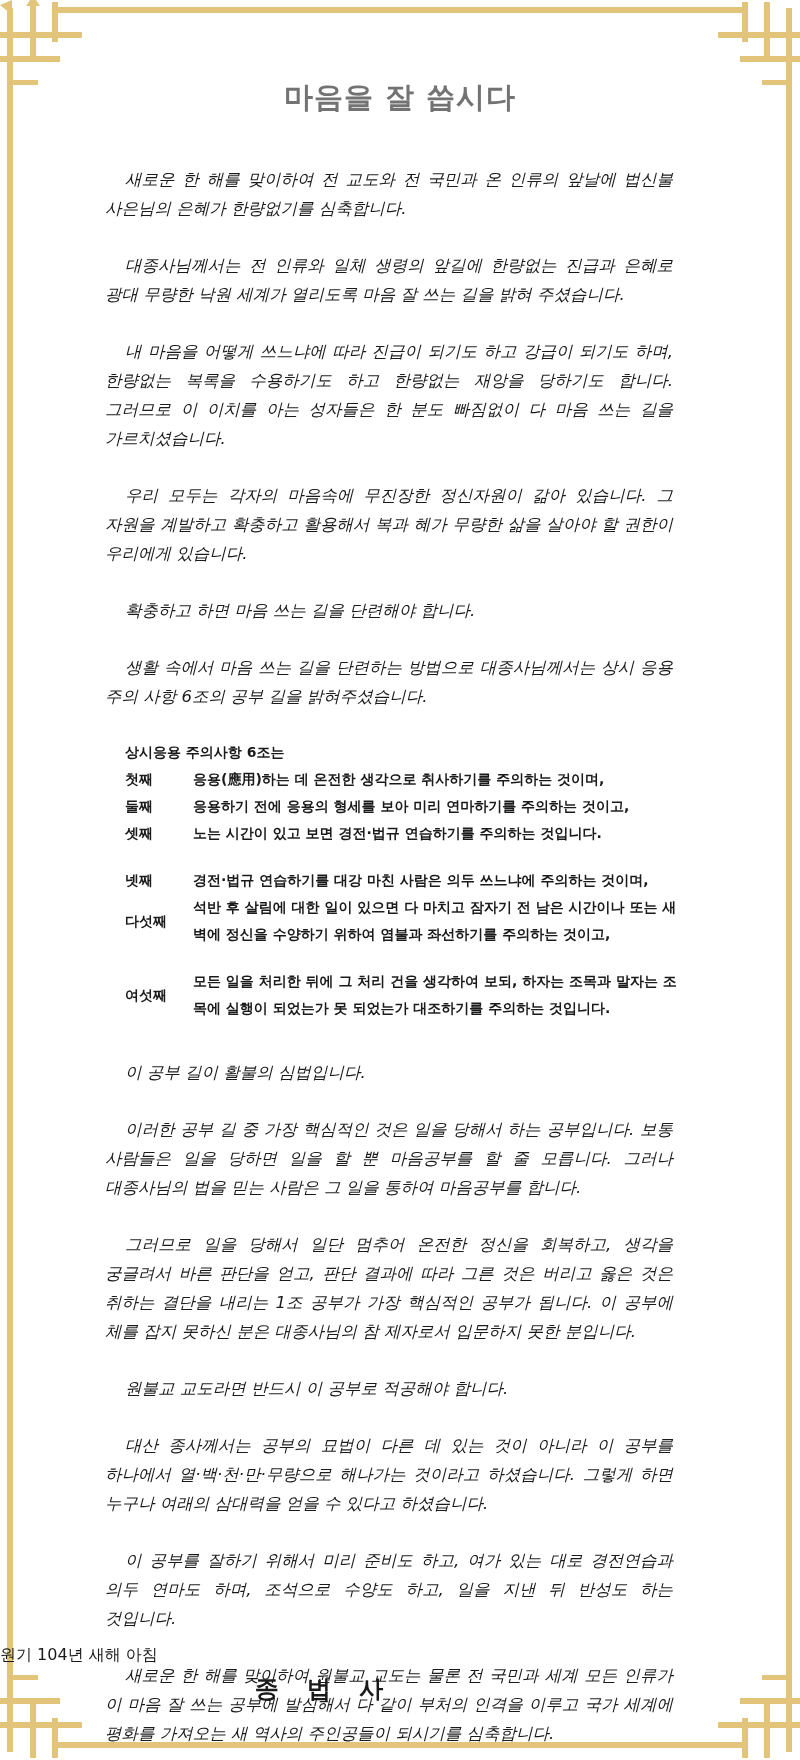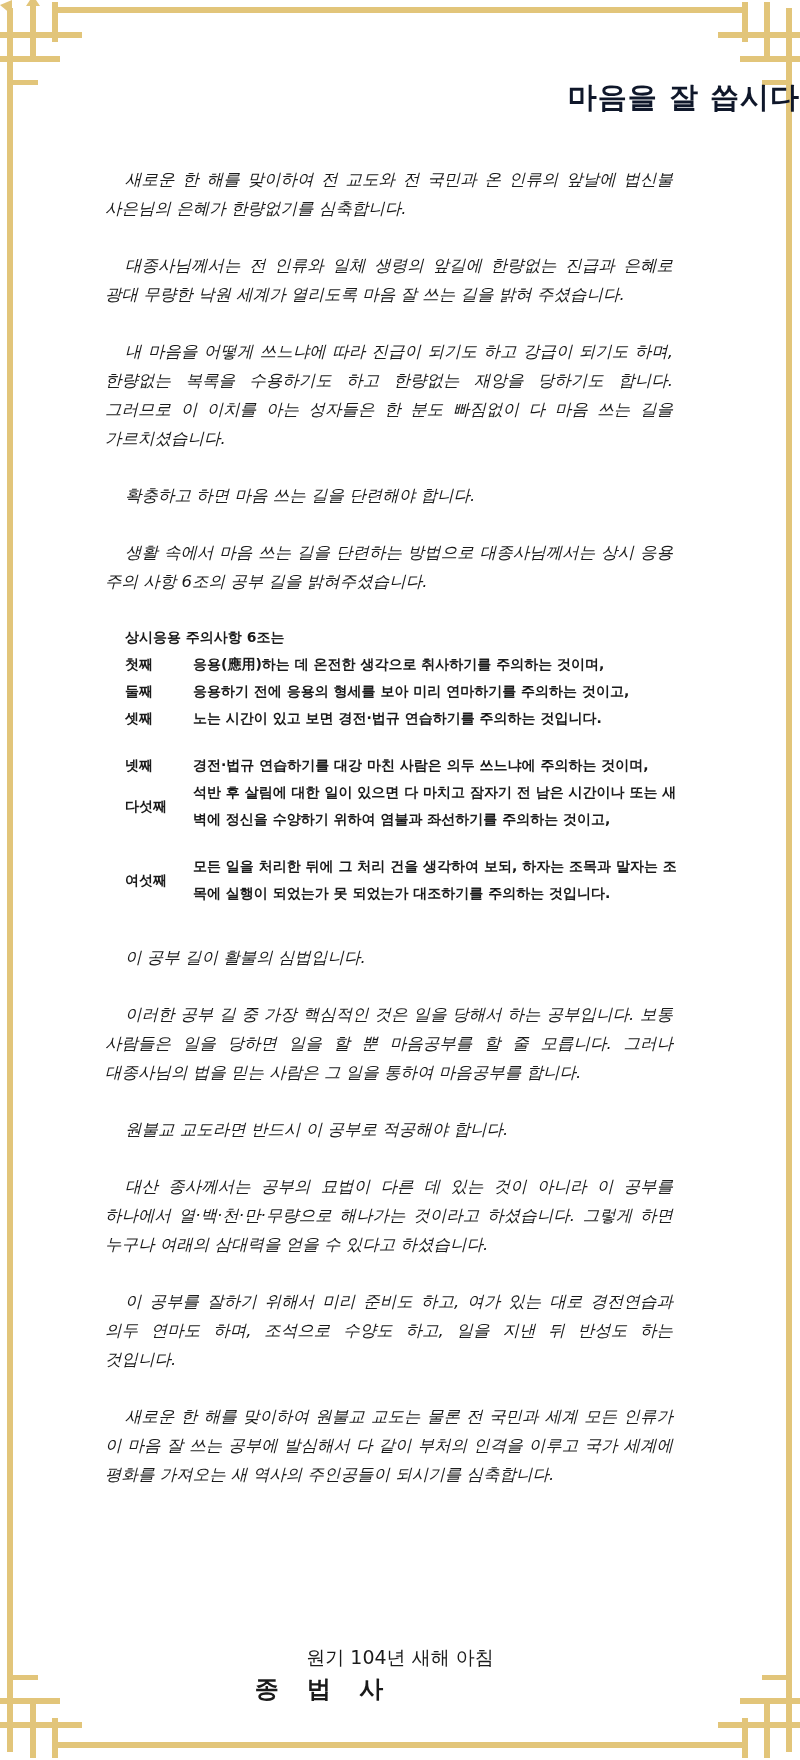--- a/index.html
+++ b/index.html
@@ -1,29 +1,29 @@
 <!DOCTYPE html>
 <html><head>
 <meta charset="utf-8">
 <style>
   html, body { margin: 0; padding: 0; background: #ffffff; }
   body { width: 800px; height: 1760px; position: relative; overflow: hidden;
          font-family: "DejaVu Sans", "Liberation Sans", sans-serif; color: #1a1a1a; }
   .frame { position: absolute; background: #E2C57A; }
   .corner { position: absolute; width: 90px; height: 90px; }
-  .title { position: absolute; left: 0; width: 800px; top: 78px; text-align: right;
-           font-size: 29px; font-weight: bold; color: #0f172a; letter-spacing: 1px; }
+  .title { position: absolute; left: 0; width: 800px; top: 78px; text-align: center;
+           font-size: 29px; font-weight: bold; color: #737373; letter-spacing: 1px; }
   .content { position: absolute; left: 105px; width: 572px; top: 165px; font-size: 16.5px; line-height: 29px; }
   .para { margin: 0 4px 28px 0; text-indent: 20px; text-align: justify; word-break: keep-all; font-style: italic; }
   .list-head { margin: 0; padding-left: 20px; }
   .row { display: flex; padding-left: 20px; align-items: center; }
   .row .lbl { width: 68px; flex: 0 0 68px; white-space: nowrap; }
   .row .txt { flex: 1; }
   .group { margin-bottom: 20px; }
-  .sig-date { position: absolute; left: 0; width: 800px; top: 1645px; text-align: center; font-size: 19px; }
+  .sig-date { position: absolute; left: 0; width: 800px; top: 1645px; text-align: left; font-size: 16px; }
   .sig-name { position: absolute; left: 0; width: 648px; top: 1673px; text-align: center; font-size: 24px; font-weight: bold; letter-spacing: 10px; }
 </style>
 </head>
 <body>
 
 <div class="frame" style="left:55px; top:7px; width:690px; height:6px;"></div>
 <div class="frame" style="left:55px; top:1742px; width:690px; height:6px;"></div>
 <div class="frame" style="left:7px; top:55px; width:6px; height:1650px;"></div>
 <div class="frame" style="left:786px; top:55px; width:6px; height:1650px;"></div>
 
@@ -73,20 +73,21 @@
     <rect x="52" y="12" width="38" height="6"></rect>
   </g>
 </svg>
 
 <h1 class="title" style="margin:0;">마음을 잘 씁시다</h1>
 
 <div class="content">
   <p class="para">새로운 한 해를 맞이하여 전 교도와 전 국민과 온 인류의 앞날에 법신불 사은님의 은혜가 한량없기를 심축합니다.</p>
   <p class="para">대종사님께서는 전 인류와 일체 생령의 앞길에 한량없는 진급과 은혜로 광대 무량한 낙원 세계가 열리도록 마음 잘 쓰는 길을 밝혀 주셨습니다.</p>
   <p class="para">내 마음을 어떻게 쓰느냐에 따라 진급이 되기도 하고 강급이 되기도 하며, 한량없는 복록을 수용하기도 하고 한량없는 재앙을 당하기도 합니다. 그러므로 이 이치를 아는 성자들은 한 분도 빠짐없이 다 마음 쓰는 길을 가르치셨습니다.</p>
+  <p class="para">우리 모두는 각자의 마음속에 무진장한 정신자원이 갊아 있습니다. 그 자원을 계발하고 확충하고 활용해서 복과 혜가 무량한 삶을 살아야 할 권한이 우리에게 있습니다.</p>
   <p class="para">확충하고 하면 마음 쓰는 길을 단련해야 합니다.</p>
   <p class="para">생활 속에서 마음 쓰는 길을 단련하는 방법으로 대종사님께서는 상시 응용 주의 사항 6조의 공부 길을 밝혀주셨습니다.</p>
 
   <div style="font-size:14px; line-height:27px; margin-bottom:36px;font-weight:bold;">
     <p class="list-head">상시응용 주의사항 6조는</p>
     <div class="group">
       <div class="row">
         <span class="lbl">첫째</span>
         <span class="txt">응용(應用)하는 데 온전한 생각으로 취사하기를 주의하는 것이며,</span>
       </div>
@@ -112,20 +113,21 @@
     <div class="group" style="margin-bottom:0;">
       <div class="row">
         <span class="lbl">여섯째</span>
         <span class="txt">모든 일을 처리한 뒤에 그 처리 건을 생각하여 보되, 하자는 조목과 말자는 조목에 실행이 되었는가 못 되었는가 대조하기를 주의하는 것입니다.</span>
       </div>
     </div>
   </div>
 
   <p class="para">이 공부 길이 활불의 심법입니다.</p>
   <p class="para">이러한 공부 길 중 가장 핵심적인 것은 일을 당해서 하는 공부입니다. 보통 사람들은 일을 당하면 일을 할 뿐 마음공부를 할 줄 모릅니다. 그러나 대종사님의 법을 믿는 사람은 그 일을 통하여 마음공부를 합니다.</p>
+  <p class="para">그러므로 일을 당해서 일단 멈추어 온전한 정신을 회복하고, 생각을 궁글려서 바른 판단을 얻고, 판단 결과에 따라 그른 것은 버리고 옳은 것은 취하는 결단을 내리는 1조 공부가 가장 핵심적인 공부가 됩니다. 이 공부에 체를 잡지 못하신 분은 대종사님의 참 제자로서 입문하지 못한 분입니다.</p>
   <p class="para">원불교 교도라면 반드시 이 공부로 적공해야 합니다.</p>
   <p class="para">대산 종사께서는 공부의 묘법이 다른 데 있는 것이 아니라 이 공부를 하나에서 열·백·천·만·무량으로 해나가는 것이라고 하셨습니다. 그렇게 하면 누구나 여래의 삼대력을 얻을 수 있다고 하셨습니다.</p>
   <p class="para">이 공부를 잘하기 위해서 미리 준비도 하고, 여가 있는 대로 경전연습과 의두 연마도 하며, 조석으로 수양도 하고, 일을 지낸 뒤 반성도 하는 것입니다.</p>
   <p class="para">새로운 한 해를 맞이하여 원불교 교도는 물론 전 국민과 세계 모든 인류가 이 마음 잘 쓰는 공부에 발심해서 다 같이 부처의 인격을 이루고 국가 세계에 평화를 가져오는 새 역사의 주인공들이 되시기를 심축합니다.</p>
 </div>
 
 <div class="sig-date">원기 104년 새해 아침</div>
 <div class="sig-name">종 법 사</div>
 
 </body></html>

